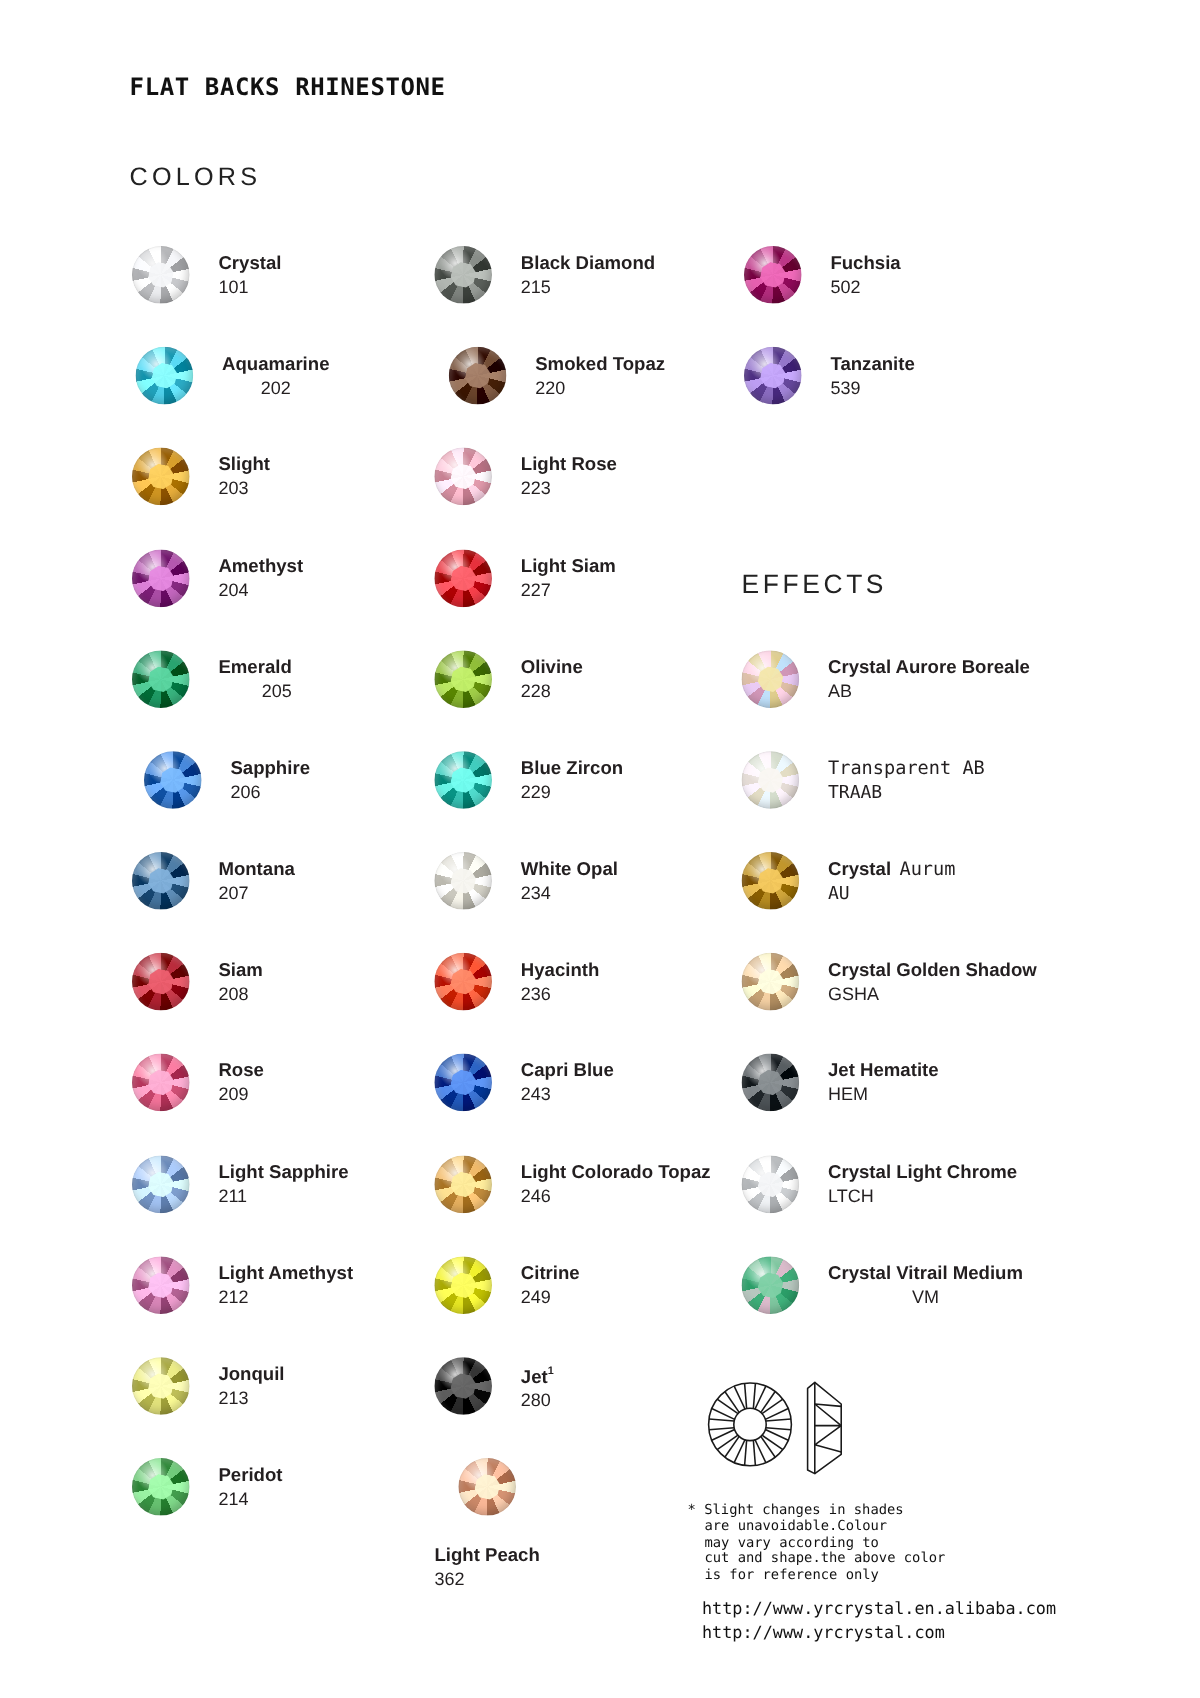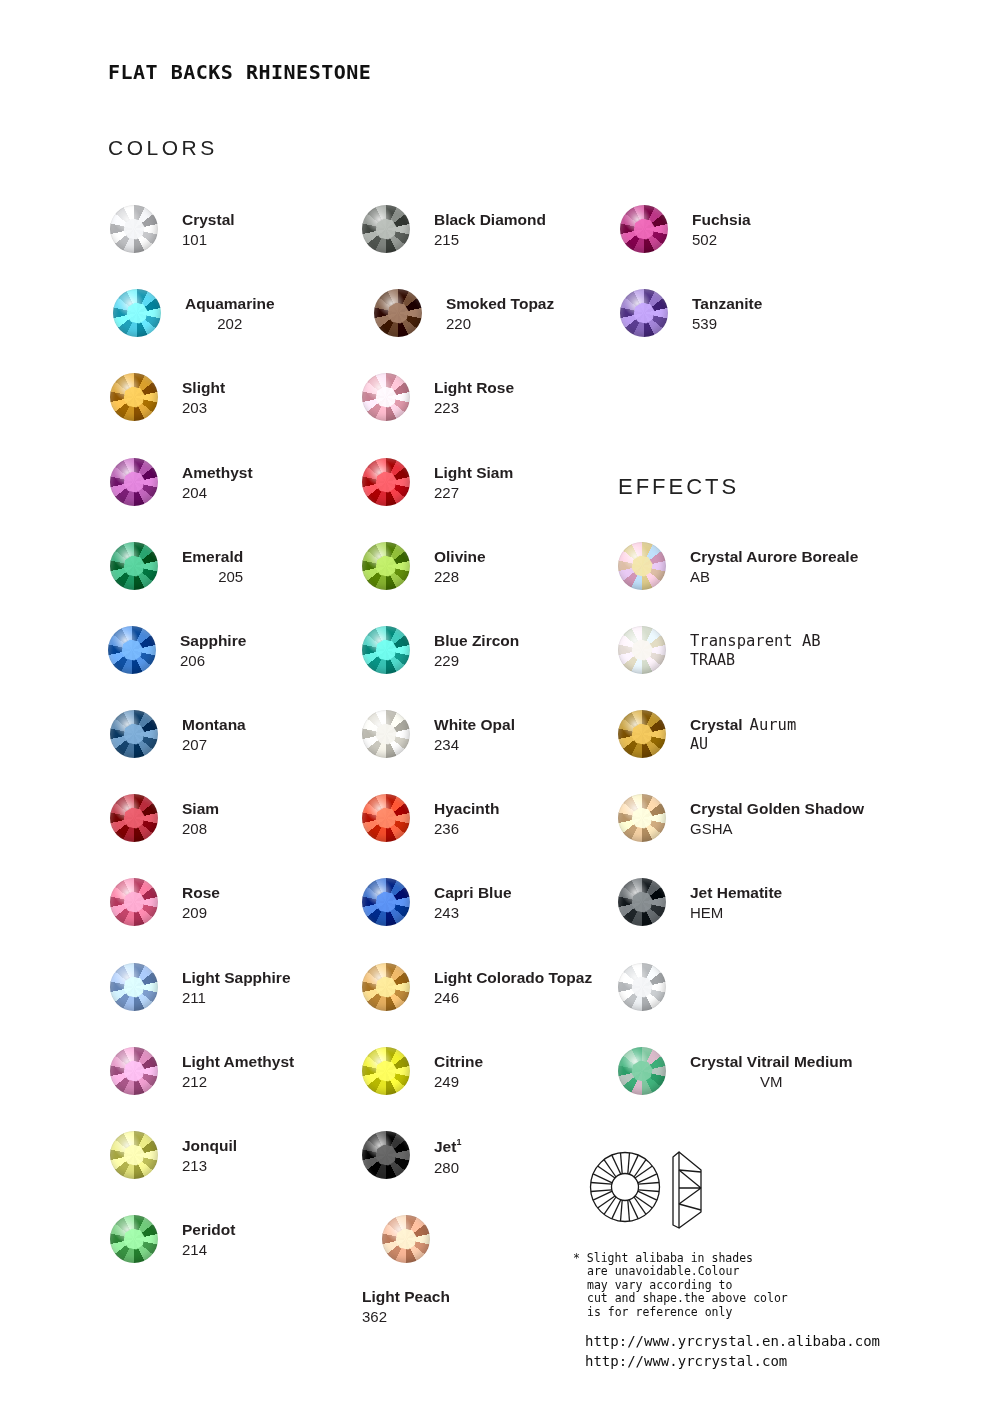--- a/index.html
+++ b/index.html
@@ -75,21 +75,21 @@
       </div>
       <div class="stone" style="left: 110px; top: 542px; text-align: right;">
         <div class="gem" style="background: radial-gradient(circle at 36% 30%, rgba(255, 255, 255, 0.82) 0%, rgba(255, 255, 255, 0) 30%), conic-gradient(from -25deg, rgb(71, 194, 141) 0deg, rgb(71, 194, 141) 25.7deg, rgb(0, 97, 44) 25.7deg, rgb(0, 97, 44) 51.4deg, rgb(41, 164, 111) 51.4deg, rgb(41, 164, 111) 77.1deg, rgb(0, 77, 24) 77.1deg, rgb(0, 77, 24) 102.9deg, rgb(92, 215, 162) 102.9deg, rgb(92, 215, 162) 128.6deg, rgb(0, 118, 65) 128.6deg, rgb(0, 118, 65) 154.3deg, rgb(56, 179, 126) 154.3deg, rgb(56, 179, 126) 180deg, rgb(0, 87, 34) 180deg, rgb(0, 87, 34) 205.7deg, rgb(30, 153, 100) 205.7deg, rgb(30, 153, 100) 231.4deg, rgb(0, 107, 54) 231.4deg, rgb(0, 107, 54) 257.1deg, rgb(81, 204, 151) 257.1deg, rgb(81, 204, 151) 282.9deg, rgb(0, 92, 39) 282.9deg, rgb(0, 92, 39) 308.6deg, rgb(46, 169, 116) 308.6deg, rgb(46, 169, 116) 334.3deg, rgb(5, 128, 75) 334.3deg, rgb(5, 128, 75) 360deg);">
           <div class="tbl" style="background: rgb(92, 215, 162);"></div>
         </div>
         <div class="labels">
           <div class="nm">Emerald</div>
           <div class="cd">205</div>
         </div>
       </div>
-      <div class="stone" style="left: 108px; top: 626px;">
+      <div class="stone" style="left: 120px; top: 626px;">
         <div class="gem" style="background: radial-gradient(circle at 36% 30%, rgba(255, 255, 255, 0.82) 0%, rgba(255, 255, 255, 0) 30%), conic-gradient(from -25deg, rgb(102, 167, 250) 0deg, rgb(102, 167, 250) 25.7deg, rgb(5, 70, 153) 25.7deg, rgb(5, 70, 153) 51.4deg, rgb(72, 137, 220) 51.4deg, rgb(72, 137, 220) 77.1deg, rgb(0, 50, 133) 77.1deg, rgb(0, 50, 133) 102.9deg, rgb(123, 188, 255) 102.9deg, rgb(123, 188, 255) 128.6deg, rgb(26, 91, 174) 128.6deg, rgb(26, 91, 174) 154.3deg, rgb(87, 152, 235) 154.3deg, rgb(87, 152, 235) 180deg, rgb(0, 60, 143) 180deg, rgb(0, 60, 143) 205.7deg, rgb(61, 126, 209) 205.7deg, rgb(61, 126, 209) 231.4deg, rgb(15, 80, 163) 231.4deg, rgb(15, 80, 163) 257.1deg, rgb(112, 177, 255) 257.1deg, rgb(112, 177, 255) 282.9deg, rgb(0, 65, 148) 282.9deg, rgb(0, 65, 148) 308.6deg, rgb(77, 142, 225) 308.6deg, rgb(77, 142, 225) 334.3deg, rgb(36, 101, 184) 334.3deg, rgb(36, 101, 184) 360deg);">
           <div class="tbl" style="background: rgb(123, 188, 255);"></div>
         </div>
         <div class="labels">
           <div class="nm">Sapphire</div>
           <div class="cd">206</div>
         </div>
       </div>
       <div class="stone" style="left: 110px; top: 710px;">
         <div class="gem" style="background: radial-gradient(circle at 36% 30%, rgba(255, 255, 255, 0.82) 0%, rgba(255, 255, 255, 0) 30%), conic-gradient(from -25deg, rgb(109, 156, 198) 0deg, rgb(109, 156, 198) 25.7deg, rgb(12, 59, 101) 25.7deg, rgb(12, 59, 101) 51.4deg, rgb(79, 126, 168) 51.4deg, rgb(79, 126, 168) 77.1deg, rgb(0, 39, 81) 77.1deg, rgb(0, 39, 81) 102.9deg, rgb(130, 177, 219) 102.9deg, rgb(130, 177, 219) 128.6deg, rgb(33, 80, 122) 128.6deg, rgb(33, 80, 122) 154.3deg, rgb(94, 141, 183) 154.3deg, rgb(94, 141, 183) 180deg, rgb(2, 49, 91) 180deg, rgb(2, 49, 91) 205.7deg, rgb(68, 115, 157) 205.7deg, rgb(68, 115, 157) 231.4deg, rgb(22, 69, 111) 231.4deg, rgb(22, 69, 111) 257.1deg, rgb(119, 166, 208) 257.1deg, rgb(119, 166, 208) 282.9deg, rgb(7, 54, 96) 282.9deg, rgb(7, 54, 96) 308.6deg, rgb(84, 131, 173) 308.6deg, rgb(84, 131, 173) 334.3deg, rgb(43, 90, 132) 334.3deg, rgb(43, 90, 132) 360deg);">
@@ -330,20 +330,24 @@
           <div class="tbl" style="background: rgb(139, 145, 149);"></div>
         </div>
         <div class="labels">
           <div class="nm">Jet Hematite</div>
           <div class="cd">HEM</div>
         </div>
       </div>
       <div class="stone" style="left: 618px; top: 963px;">
         <div class="gem" style="background: radial-gradient(circle at 36% 30%, rgba(255, 255, 255, 0.82) 0%, rgba(255, 255, 255, 0) 30%), conic-gradient(from -25deg, rgb(255, 255, 255) 0deg, rgb(255, 255, 255) 25.7deg, rgb(183, 186, 189) 25.7deg, rgb(183, 186, 189) 51.4deg, rgb(250, 253, 255) 51.4deg, rgb(250, 253, 255) 77.1deg, rgb(163, 166, 169) 77.1deg, rgb(163, 166, 169) 102.9deg, rgb(255, 255, 255) 102.9deg, rgb(255, 255, 255) 128.6deg, rgb(204, 207, 210) 128.6deg, rgb(204, 207, 210) 154.3deg, rgb(255, 255, 255) 154.3deg, rgb(255, 255, 255) 180deg, rgb(173, 176, 179) 180deg, rgb(173, 176, 179) 205.7deg, rgb(239, 242, 245) 205.7deg, rgb(239, 242, 245) 231.4deg, rgb(193, 196, 199) 231.4deg, rgb(193, 196, 199) 257.1deg, rgb(255, 255, 255) 257.1deg, rgb(255, 255, 255) 282.9deg, rgb(178, 181, 184) 282.9deg, rgb(178, 181, 184) 308.6deg, rgb(255, 255, 255) 308.6deg, rgb(255, 255, 255) 334.3deg, rgb(214, 217, 220) 334.3deg, rgb(214, 217, 220) 360deg);">
           <div class="tbl" style="background: rgb(244, 246, 248);"></div>
+        </div>
+        <div class="labels">
+          <div class="nm">Crystal Light Chrome</div>
+          <div class="cd">LTCH</div>
         </div>
       </div>
       <div class="stone" style="left: 618px; top: 1047px; text-align: center;">
         <div class="gem" style="background: radial-gradient(circle at 36% 30%, rgba(255, 255, 255, 0.82) 0%, rgba(255, 255, 255, 0) 30%), conic-gradient(from -25deg, rgb(64, 180, 125) 0deg, rgb(64, 180, 125) 25.7deg, rgb(126, 198, 159) 25.7deg, rgb(126, 198, 159) 51.4deg, rgb(219, 187, 203) 51.4deg, rgb(219, 187, 203) 77.1deg, rgb(62, 174, 121) 77.1deg, rgb(62, 174, 121) 102.9deg, rgb(183, 199, 191) 102.9deg, rgb(183, 199, 191) 128.6deg, rgb(43, 158, 104) 128.6deg, rgb(43, 158, 104) 154.3deg, rgb(64, 180, 125) 154.3deg, rgb(64, 180, 125) 180deg, rgb(126, 198, 159) 180deg, rgb(126, 198, 159) 205.7deg, rgb(219, 187, 203) 205.7deg, rgb(219, 187, 203) 231.4deg, rgb(62, 174, 121) 231.4deg, rgb(62, 174, 121) 257.1deg, rgb(183, 199, 191) 257.1deg, rgb(183, 199, 191) 282.9deg, rgb(43, 158, 104) 282.9deg, rgb(43, 158, 104) 308.6deg, rgb(64, 180, 125) 308.6deg, rgb(64, 180, 125) 334.3deg, rgb(126, 198, 159) 334.3deg, rgb(126, 198, 159) 360deg);">
           <div class="tbl" style="background: rgb(127, 209, 166);"></div>
         </div>
         <div class="labels">
           <div class="nm">Crystal Vitrail Medium</div>
           <div class="cd">VM</div>
         </div>
@@ -382,21 +386,21 @@
         </g>
     </g>
     <g fill="none" stroke="#1a1a1a" stroke-width="1.3" stroke-linejoin="round">
       <path d="M94,6 L88,11 L88,79 L94,82 Z"></path>
       <path d="M94,6 L116,24 L116,66 L94,82"></path>
       <path d="M94,24 L116,26 M94,24 L116,42 M94,58 L116,42 M94,58 L116,64 M94,42 L116,42"></path>
     </g>
   </svg>
 
   <div id="footnote" class="footnote">
-      <div class="ln first">* Slight alibaba in shades</div>
+      <div class="ln first">* Slight changes in shades</div>
       <div class="ln">are unavoidable.Colour</div>
       <div class="ln">may vary according to</div>
       <div class="ln">cut and shape.the above color</div>
       <div class="ln">is for reference only</div>
     </div>
 
   <div class="links">
     <a href="#">http://www.yrcrystal.en.alibaba.com</a>
     <a href="#">http://www.yrcrystal.com</a>
   </div>

